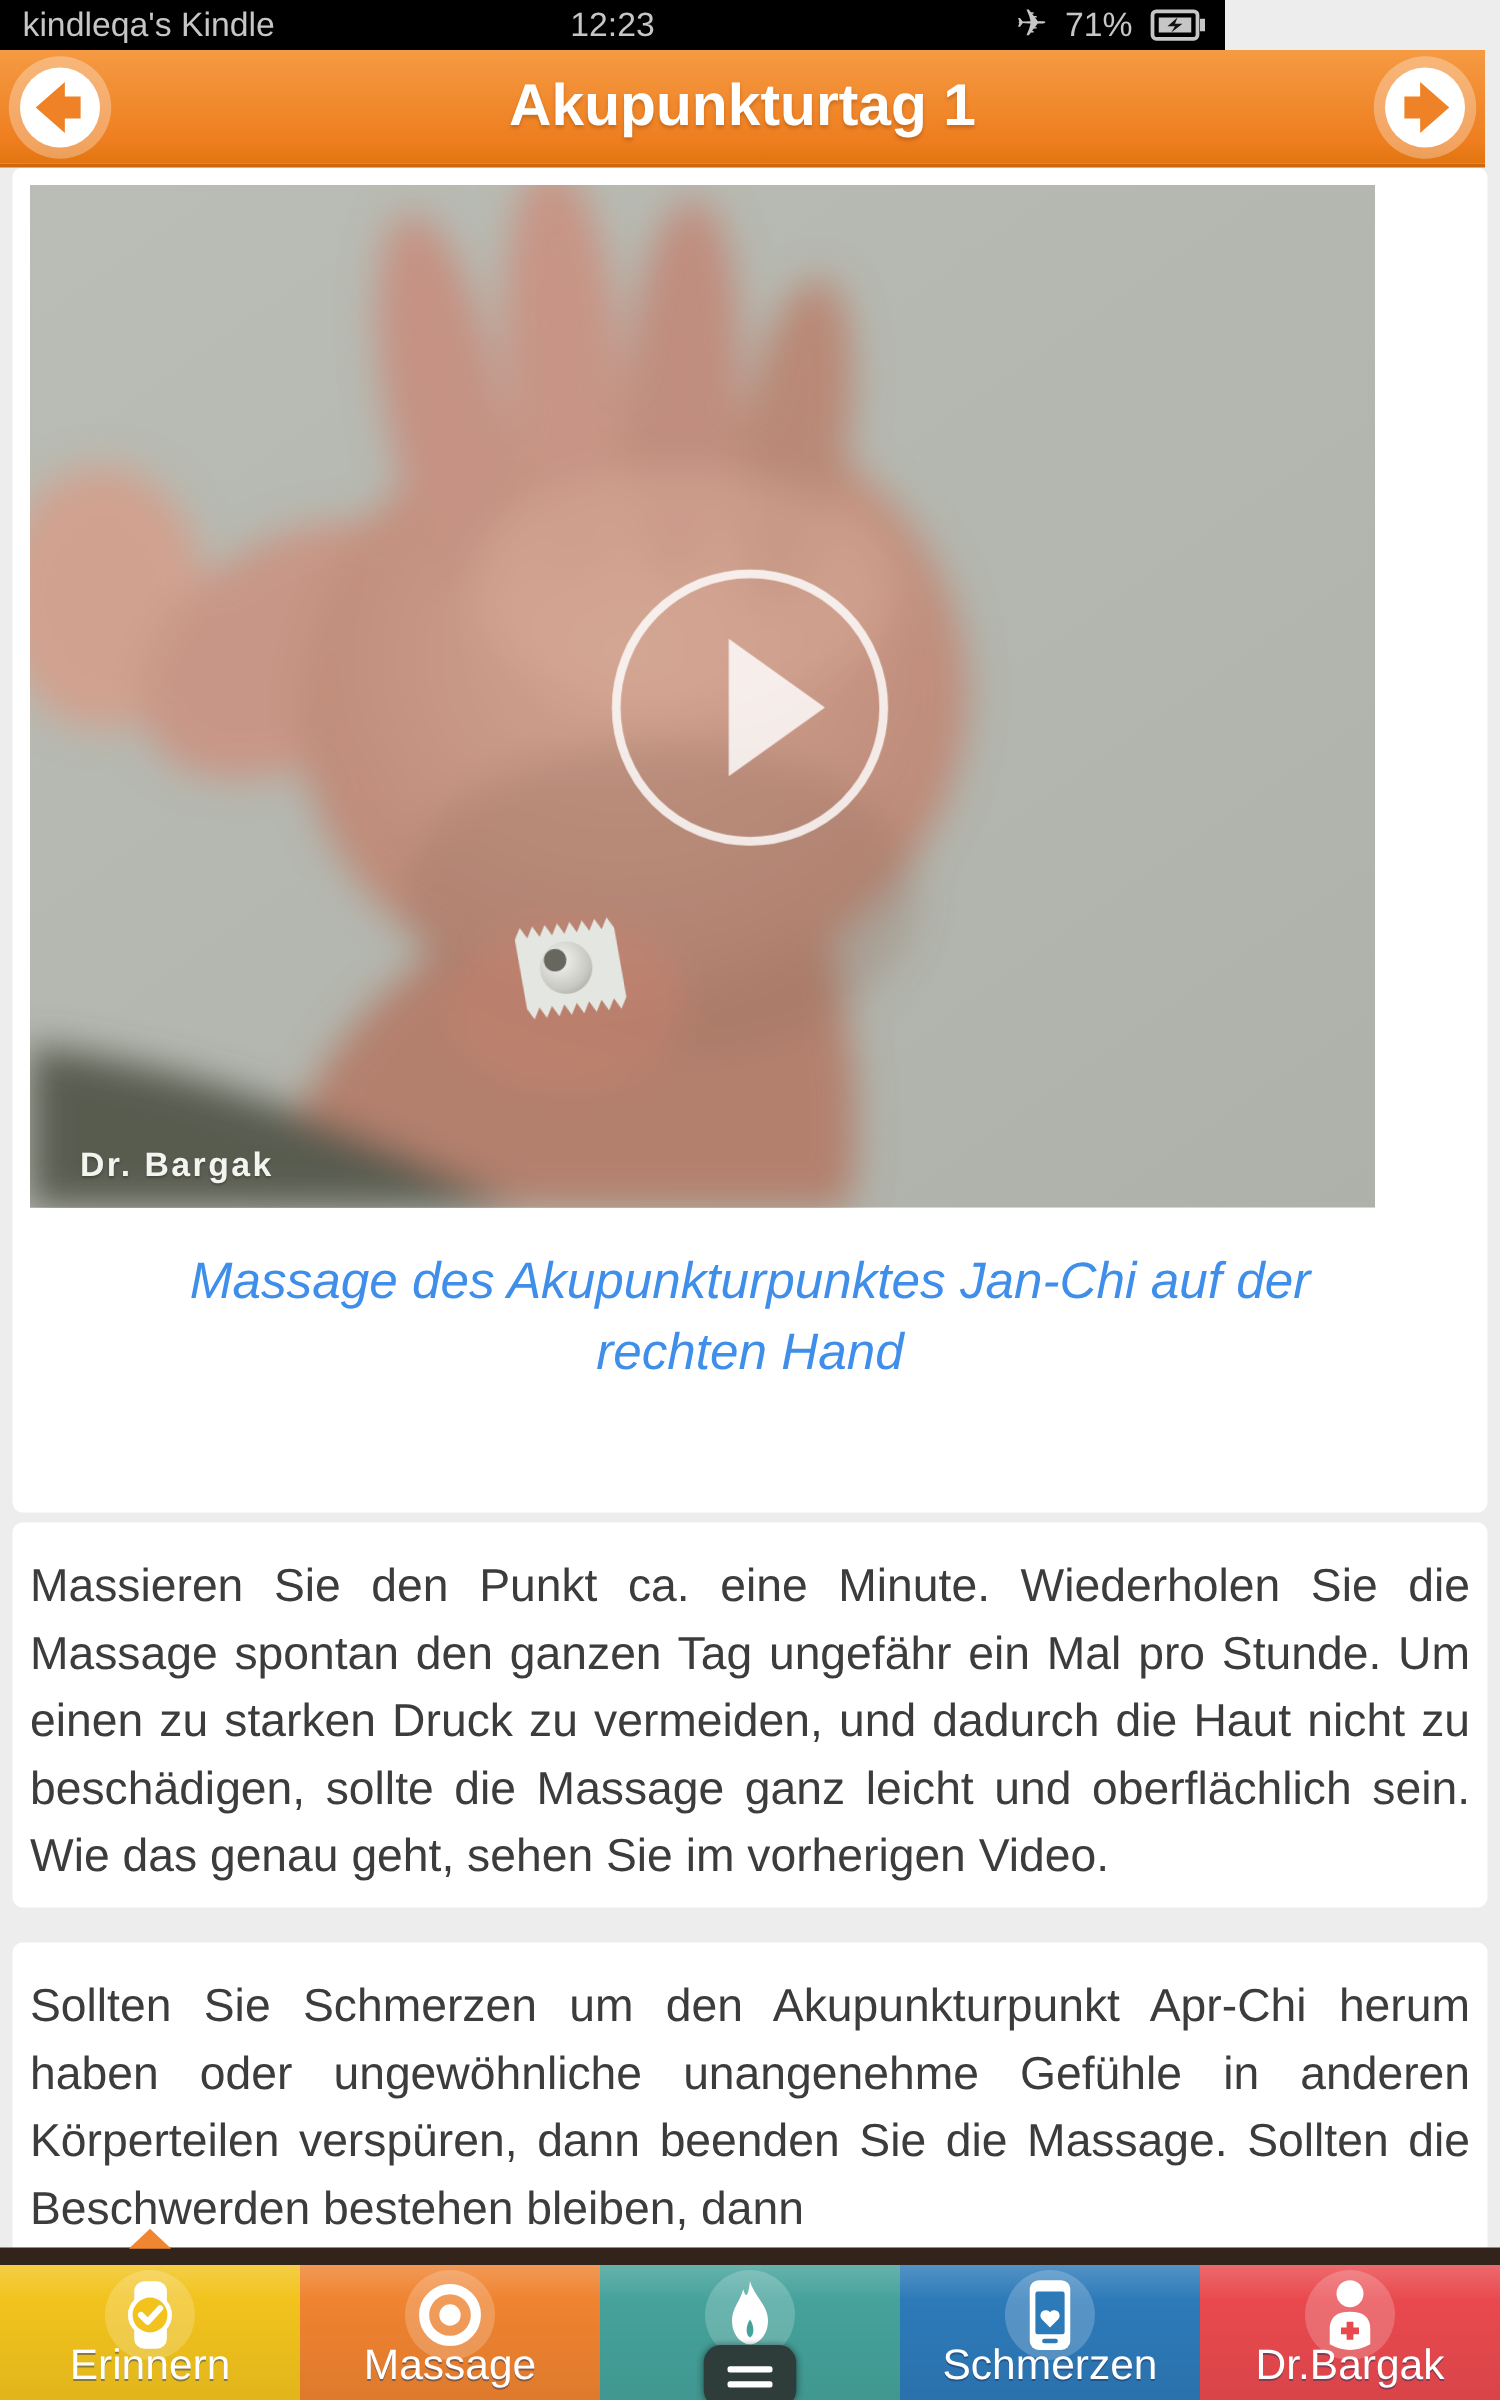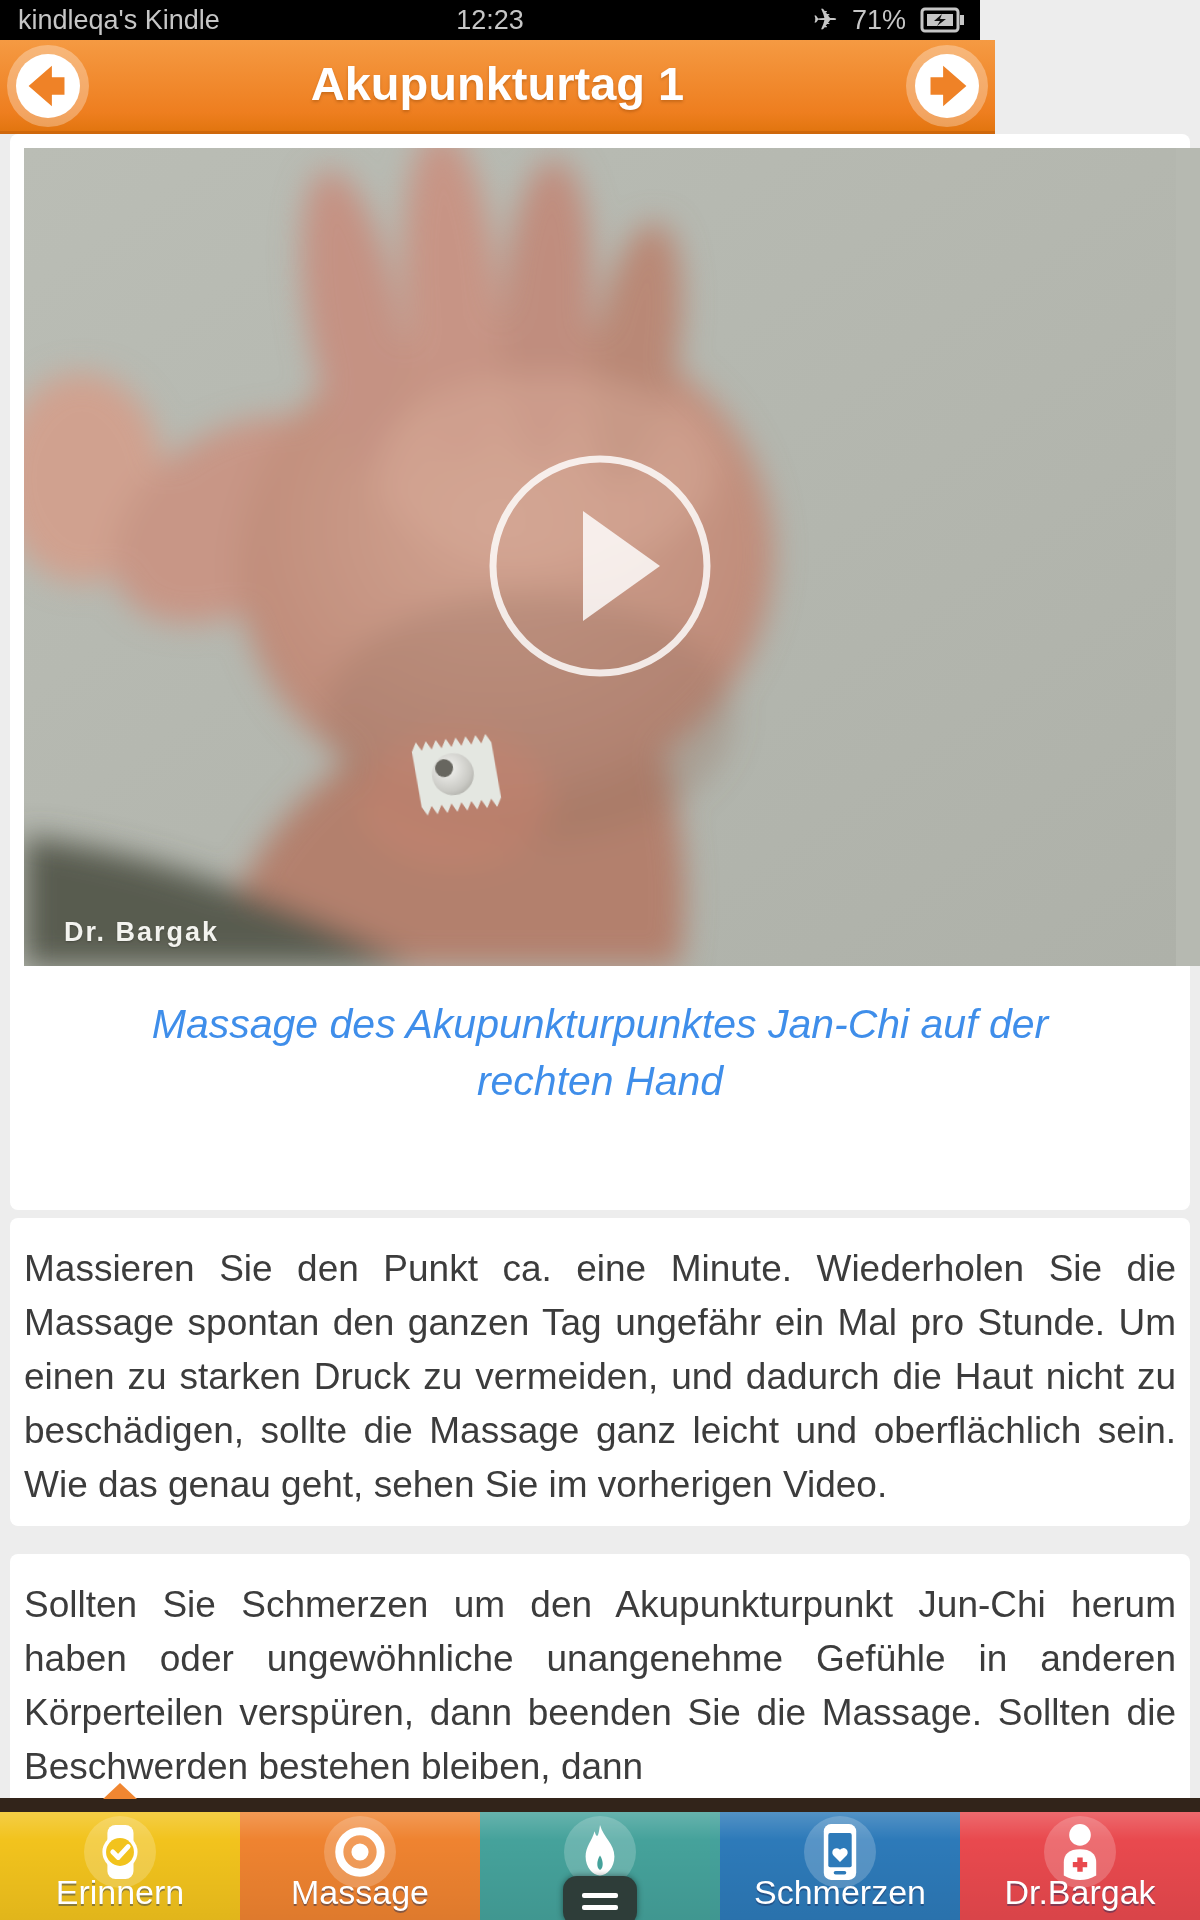--- a/index.html
+++ b/index.html
@@ -9,36 +9,36 @@
   
   .status-bar{position:absolute;top:0;left:0;width:980px;height:40px;background:#000;
     color:#c6c6c6;font-size:27px;line-height:40px;z-index:10;}
   .status-device{position:absolute;left:18px;top:0;}
   .status-time{position:absolute;left:0;right:0;text-align:center;top:0;}
   .status-right{position:absolute;right:14px;top:0;height:40px;display:flex;align-items:center;gap:14px;}
   .airplane{font-size:30px;line-height:40px;}
   .battery-svg{display:block;}
 
   
-  .header{position:absolute;top:40px;left:0;width:995px;height:94px;
+  .header{position:absolute;top:40px;left:0;width:1188px;height:94px;
     background:linear-gradient(#f59a43,#ee7e1f 80%,#e2750f);
     border-bottom:3px solid #cf680c;box-sizing:border-box;z-index:9;}
   .page-title{margin:0;text-align:center;line-height:88px;font-size:47px;font-weight:bold;color:#fff;
     text-shadow:0 2px 3px rgba(130,60,0,.35);}
   .nav-circle{position:absolute;top:14px;width:64px;height:64px;border:none;padding:0;border-radius:50%;
     background:#fff;box-shadow:0 0 0 9px rgba(255,255,255,.30);cursor:pointer;}
   .nav-circle.left{left:16px;}
   .nav-circle.right{right:16px;}
   .nav-circle svg{display:block;margin:auto;}
 
   
   .content{position:absolute;top:134px;left:0;right:0;bottom:122px;overflow:hidden;background:#ededed;}
   .card{background:#fff;margin:0 10px;border-radius:8px;}
   .card-video{padding:14px 14px 100px 14px;}
-  .video{position:relative;width:1176px;height:818px;overflow:hidden;background:#b6b9b1;}
+  .video{position:relative;width:1076px;height:818px;overflow:hidden;background:#b6b9b1;}
   .video svg.photo{position:absolute;top:0;left:0;}
   .watermark{position:absolute;left:40px;bottom:18px;color:#f3f3ef;font-size:27px;font-weight:bold;
     letter-spacing:2px;text-shadow:0 1px 2px rgba(0,0,0,.25);}
   .play{position:absolute;left:461px;top:303px;width:230px;height:230px;cursor:pointer;}
   .caption{margin:30px 60px 0 60px;text-align:center;font-style:italic;color:#3f8eea;
     font-size:41px;line-height:57px;}
   .card-text{padding:24px 14px 14px 14px;}
   .card-text.p1{margin-top:8px;}
   .card-text.p2{margin-top:28px;padding-bottom:240px;}
   .card-text p{margin:0;text-align:justify;color:#3c3c3c;font-size:37px;line-height:54px;}
@@ -160,21 +160,21 @@
         <div class="watermark">Dr. Bargak</div>
       </div>
       <p class="caption">Massage des Akupunkturpunktes Jan-Chi auf der rechten Hand</p>
     </div>
 
     <div class="card card-text p1">
       <p>Massieren Sie den Punkt ca. eine Minute. Wiederholen Sie die Massage spontan den ganzen Tag ungefähr ein Mal pro Stunde. Um einen zu starken Druck zu vermeiden, und dadurch die Haut nicht zu beschädigen, sollte die Massage ganz leicht und oberflächlich sein. Wie das genau geht, sehen Sie im vorherigen Video.</p>
     </div>
 
     <div class="card card-text p2">
-      <p>Sollten Sie Schmerzen um den Akupunkturpunkt Jun-Chi herum haben oder ungewöhnliche unangenehme Gefühle in anderen Körperteilen verspüren, dann beenden Sie die Massage. Sollten die Beschwerden bestehen bleiben, dann</p>
+      <p>Sollten Sie Schmerzen um den Akupunkturpunkt Apr-Chi herum haben oder ungewöhnliche unangenehme Gefühle in anderen Körperteilen verspüren, dann beenden Sie die Massage. Sollten die Beschwerden bestehen bleiben, dann</p>
     </div>
 
   </div>
 
   <div class="tabbar-wrap">
     <div class="tab-indicator-bar">
       <div class="tab-arrow"></div>
     </div>
     <div class="tabs">
 

